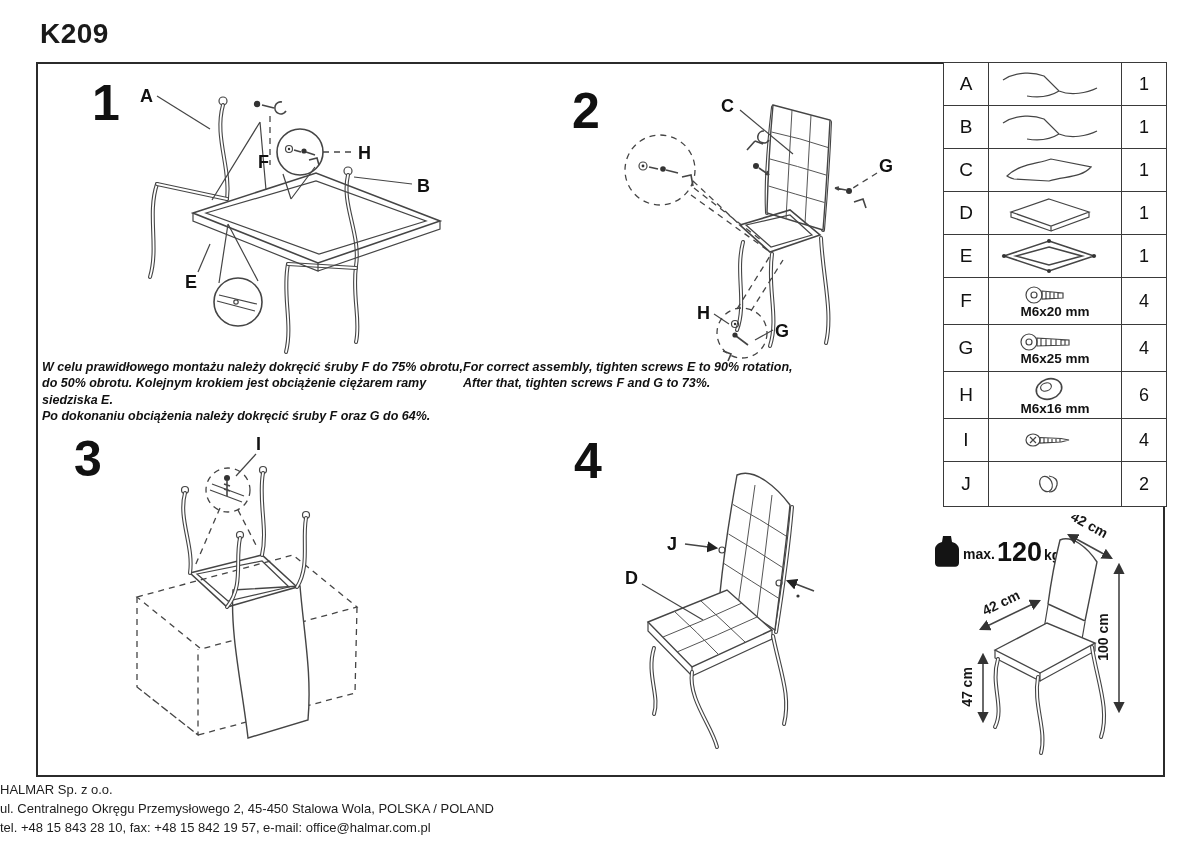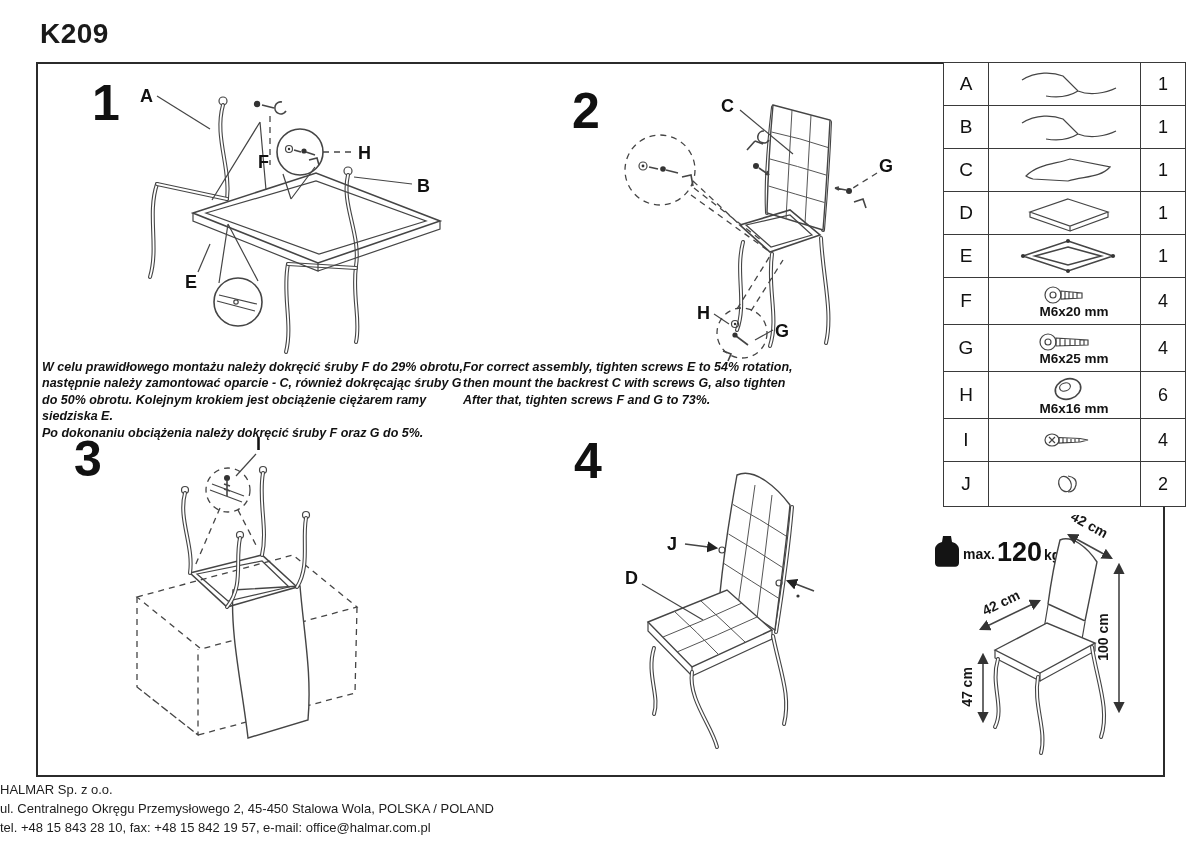--- a/index.html
+++ b/index.html
@@ -18,21 +18,21 @@
   .dash{stroke:#454545;stroke-width:1.3;fill:none;stroke-dasharray:6 5;}
   .tO{stroke:#454545;stroke-width:4;fill:none;stroke-linecap:round;}
   .tI{stroke:#ffffff;stroke-width:1.8;fill:none;stroke-linecap:round;}
   .panel{fill:#fff;stroke:#454545;stroke-width:1.4;}
   .grid{stroke:#565656;stroke-width:1;fill:none;}
   .blk{fill:#333;}
   .instr{position:absolute;width:430px;font-size:12.5px;font-style:italic;font-weight:bold;line-height:16.4px;color:#111;}
   .parts{position:absolute;left:943px;top:62px;border-collapse:collapse;background:#fff;}
   .parts td{border:1.5px solid #3a3a3a;text-align:center;vertical-align:middle;padding:0;}
   .parts .c1{width:44px;font-size:19px;color:#111;}
-  .parts .c2{width:132px;padding-left:19px;}
+  .parts .c2{width:132px;}
   .parts .c3{width:44px;font-size:18px;color:#111;}
   .rh43{height:43px;} .rh47{height:47px;} .rh45{height:45px;}
   .psize{font-size:13.5px;font-weight:bold;color:#111;margin-top:-3px;}
   .footer{position:absolute;left:0;top:780px;width:1200px;text-align:left;font-size:13px;line-height:19px;color:#1d1d1d;}
   .dimload{font-weight:bold;fill:#111;}
 </style>
 </head>
 <body>
 
 <div class="page">
@@ -223,28 +223,26 @@
       <circle cx="228" cy="162" r="1.6" class="blk"></circle>
     </g>
     <line class="ln2" x1="115" y1="110" x2="146" y2="114" marker-end="url(#ah4)"></line>
     <line class="ln2" x1="244" y1="157" x2="218" y2="147" marker-end="url(#ah4)"></line>
     <line class="ln" x1="72" y1="150" x2="133" y2="186"></line>
     <text class="lbl" x="97" y="116">J</text>
     <text class="lbl" x="55" y="150">D</text>
   </svg>
 
   <div class="instr" style="left:42px;top:359px;">
-    <div>W celu prawidłowego montażu należy dokręcić śruby F do 29% obrotu,</div>
-    <div>następnie należy zamontować oparcie - C, również dokręcając śruby G</div>
+    <div>W celu prawidłowego montażu należy dokręcić śruby F do 75% obrotu,</div>
     <div>do 50% obrotu. Kolejnym krokiem jest obciążenie ciężarem ramy siedziska E.</div>
-    <div>Po dokonaniu obciążenia należy dokręcić śruby F oraz G do 5%.</div>
+    <div>Po dokonaniu obciążenia należy dokręcić śruby F oraz G do 64%.</div>
   </div>
   <div class="instr" style="left:463px;top:359px;">
-    <div>For correct assembly, tighten screws E to 54% rotation,</div>
-    <div>then mount the backrest C with screws G, also tighten</div>
+    <div>For correct assembly, tighten screws E to 90% rotation,</div>
     <div>After that, tighten screws F and G to 73%.</div>
   </div>
 
   <table class="parts">
     <tbody>
         <tr class="rh43">
       <td class="c1">A</td>
       <td class="c2">
         <svg width="120" height="34" viewBox="0 0 120 34">
               <path class="ln" d="M14,13 C28,4 45,5 55,9 L70,24 C82,29 98,26 108,21 M70,24 C62,29 50,31 38,29"></path>

